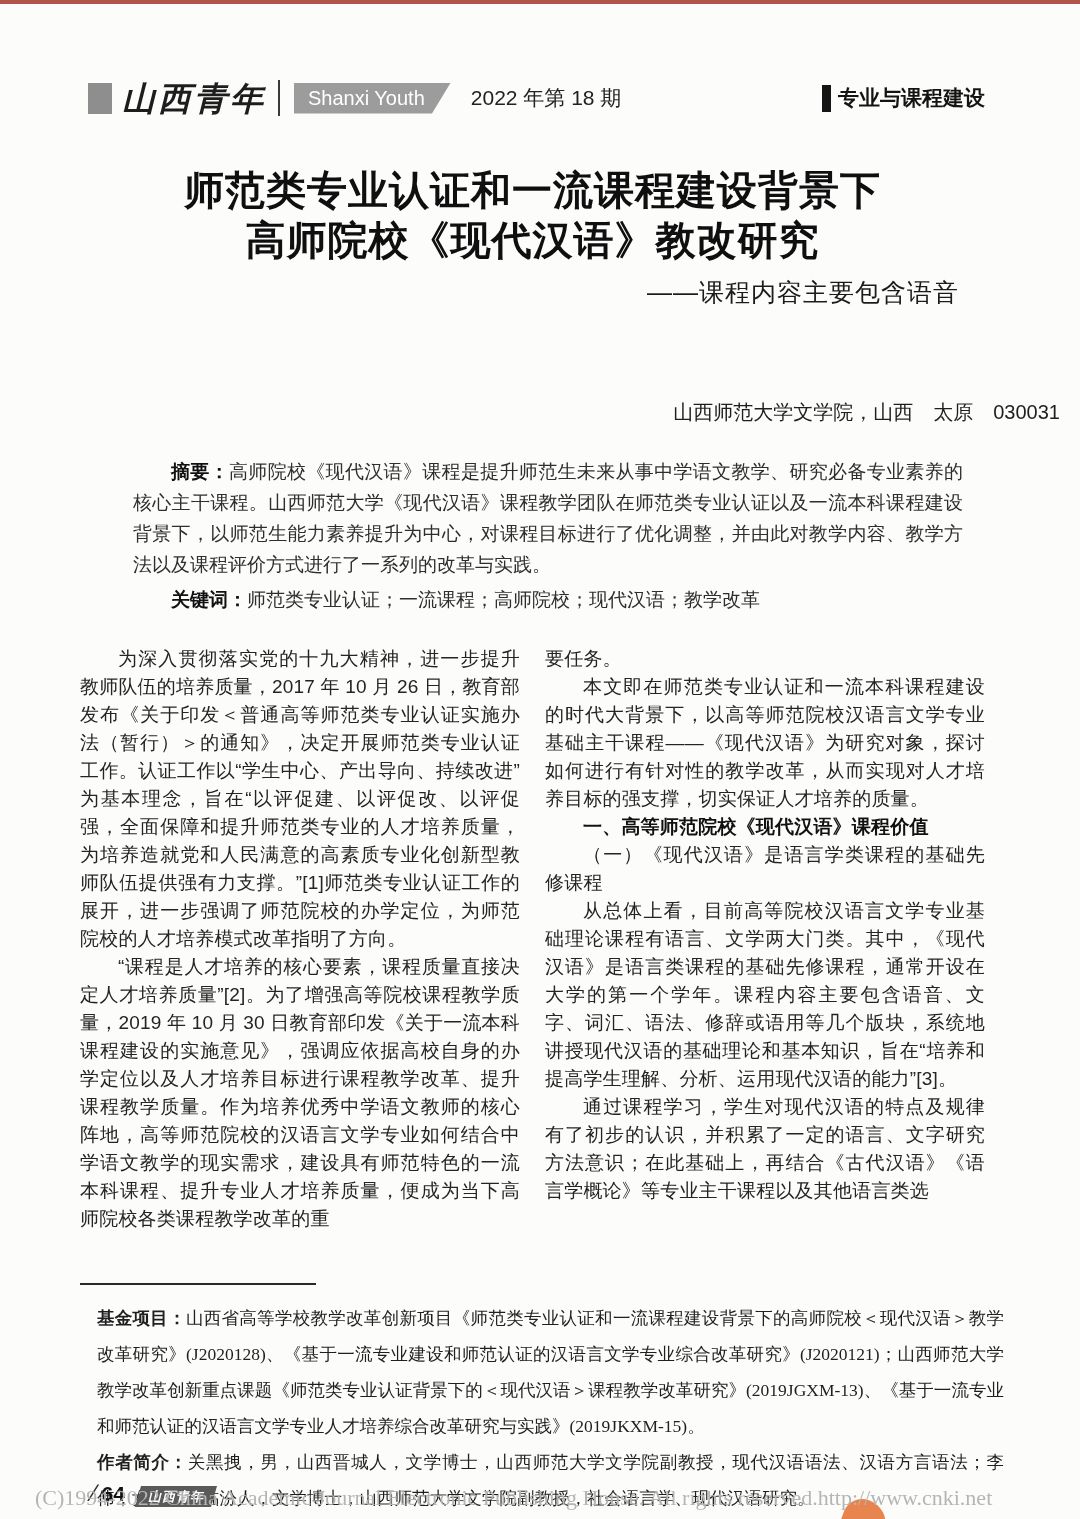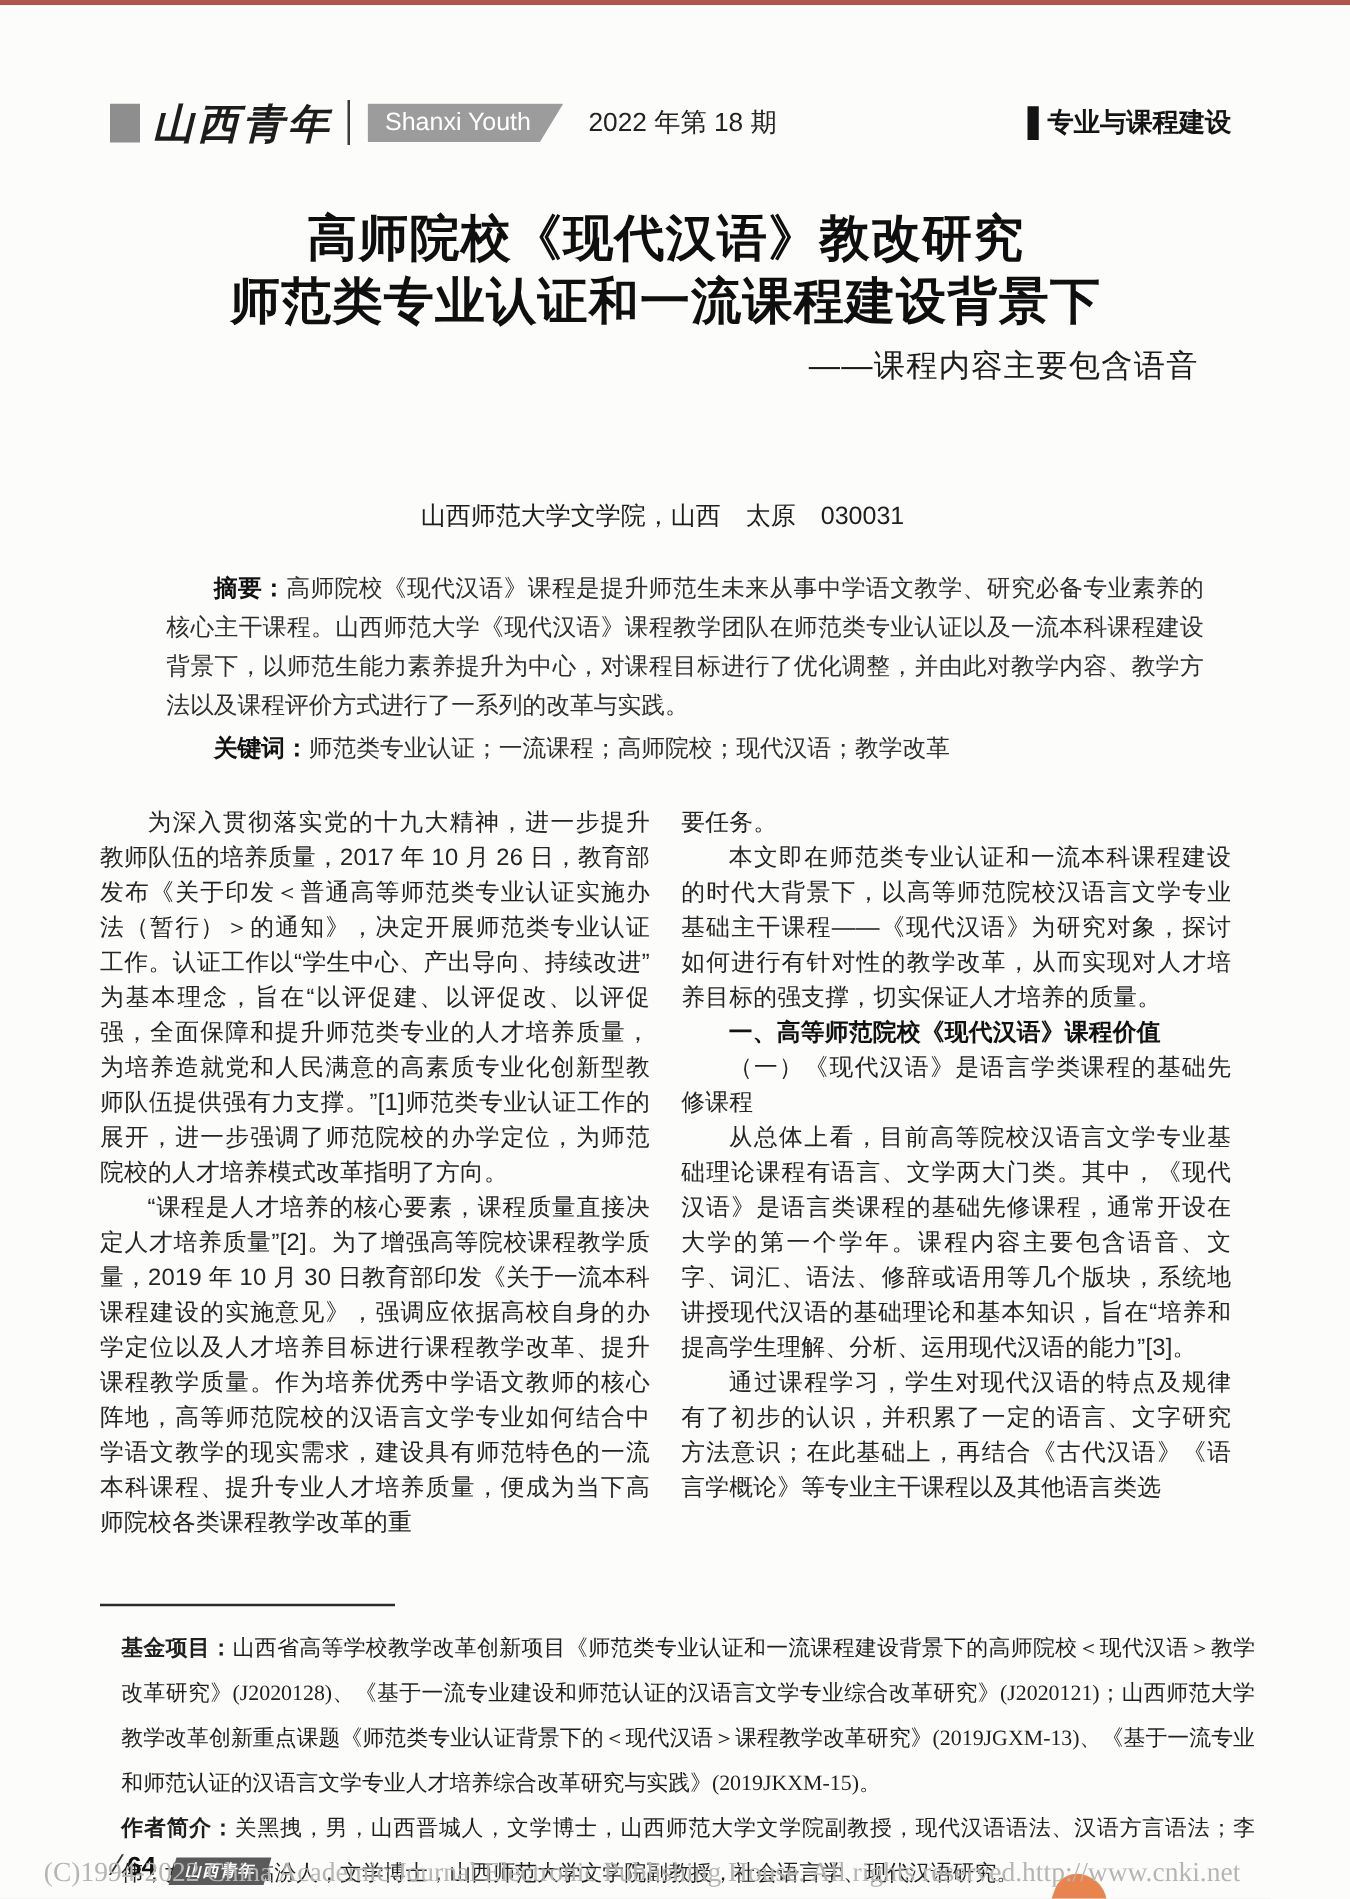--- a/index.html
+++ b/index.html
@@ -27,21 +27,21 @@
   .section-bar{width:9px;height:27px;background:#141414;}
   .section-label{font-size:21px;font-weight:600;color:#141414;white-space:nowrap;}
 
   
   .title-block{position:absolute;top:166px;left:80px;right:95px;text-align:center;}
   .title-line{font-family:"Liberation Serif",serif;font-weight:bold;color:#0f0f0f;font-size:40px;line-height:50px;margin:0;letter-spacing:1px;}
   .subtitle{font-size:25px;color:#1c1c1c;text-align:right;padding-right:26px;margin-top:10px;letter-spacing:1px;}
 
   
   .authors{position:absolute;top:363px;left:0;width:1060px;text-align:center;font-size:23px;font-weight:bold;color:#161616;}
-  .affiliation{position:absolute;top:399px;left:0;width:1060px;text-align:center;font-size:20px;color:#1e1e1e;}
+  .affiliation{position:absolute;top:399px;left:0;width:1060px;text-align:right;font-size:20px;color:#1e1e1e;}
 
   
   .abstract-block{position:absolute;top:456px;left:133px;width:830px;}
   .abstract-block p{margin:0;font-family:"Liberation Serif",serif;font-size:19px;line-height:31px;text-align:justify;color:#2e2e2e;text-indent:2em;}
   .abstract-block .kw{margin-top:4px;}
   .f-label{font-family:Liberation Serif, serif;font-weight:bold;color:#111;font-style:normal;}
 
   
   .columns{position:absolute;top:645px;left:80px;right:95px;display:flex;gap:25px;}
   .col{width:440px;flex:0 0 440px;}
@@ -79,22 +79,22 @@
       <div class="brand-en">Shanxi Youth</div>
       <div class="issue">2022 年第 18 期</div>
     </div>
     <div class="header-right">
       <div class="section-bar"></div>
       <div class="section-label">专业与课程建设</div>
     </div>
   </div>
 
   <div class="title-block">
+    <h1 class="title-line">师范类专业认证和一流课程建设背景下</h1>
     <h1 class="title-line">高师院校《现代汉语》教改研究</h1>
-    <h1 class="title-line">师范类专业认证和一流课程建设背景下</h1>
     <div class="subtitle">——课程内容主要包含语音</div>
   </div>
 
   <div class="affiliation">山西师范大学文学院，山西　太原　030031</div>
 
   <div class="abstract-block">
     <p><span class="f-label">摘要：</span><span>高师院校《现代汉语》课程是提升师范生未来从事中学语文教学、研究必备专业素养的核心主干课程。山西师范大学《现代汉语》课程教学团队在师范类专业认证以及一流本科课程建设背景下，以师范生能力素养提升为中心，对课程目标进行了优化调整，并由此对教学内容、教学方法以及课程评价方式进行了一系列的改革与实践。</span></p>
     <p class="kw"><span class="f-label">关键词：</span><span>师范类专业认证；一流课程；高师院校；现代汉语；教学改革</span></p>
   </div>
 

